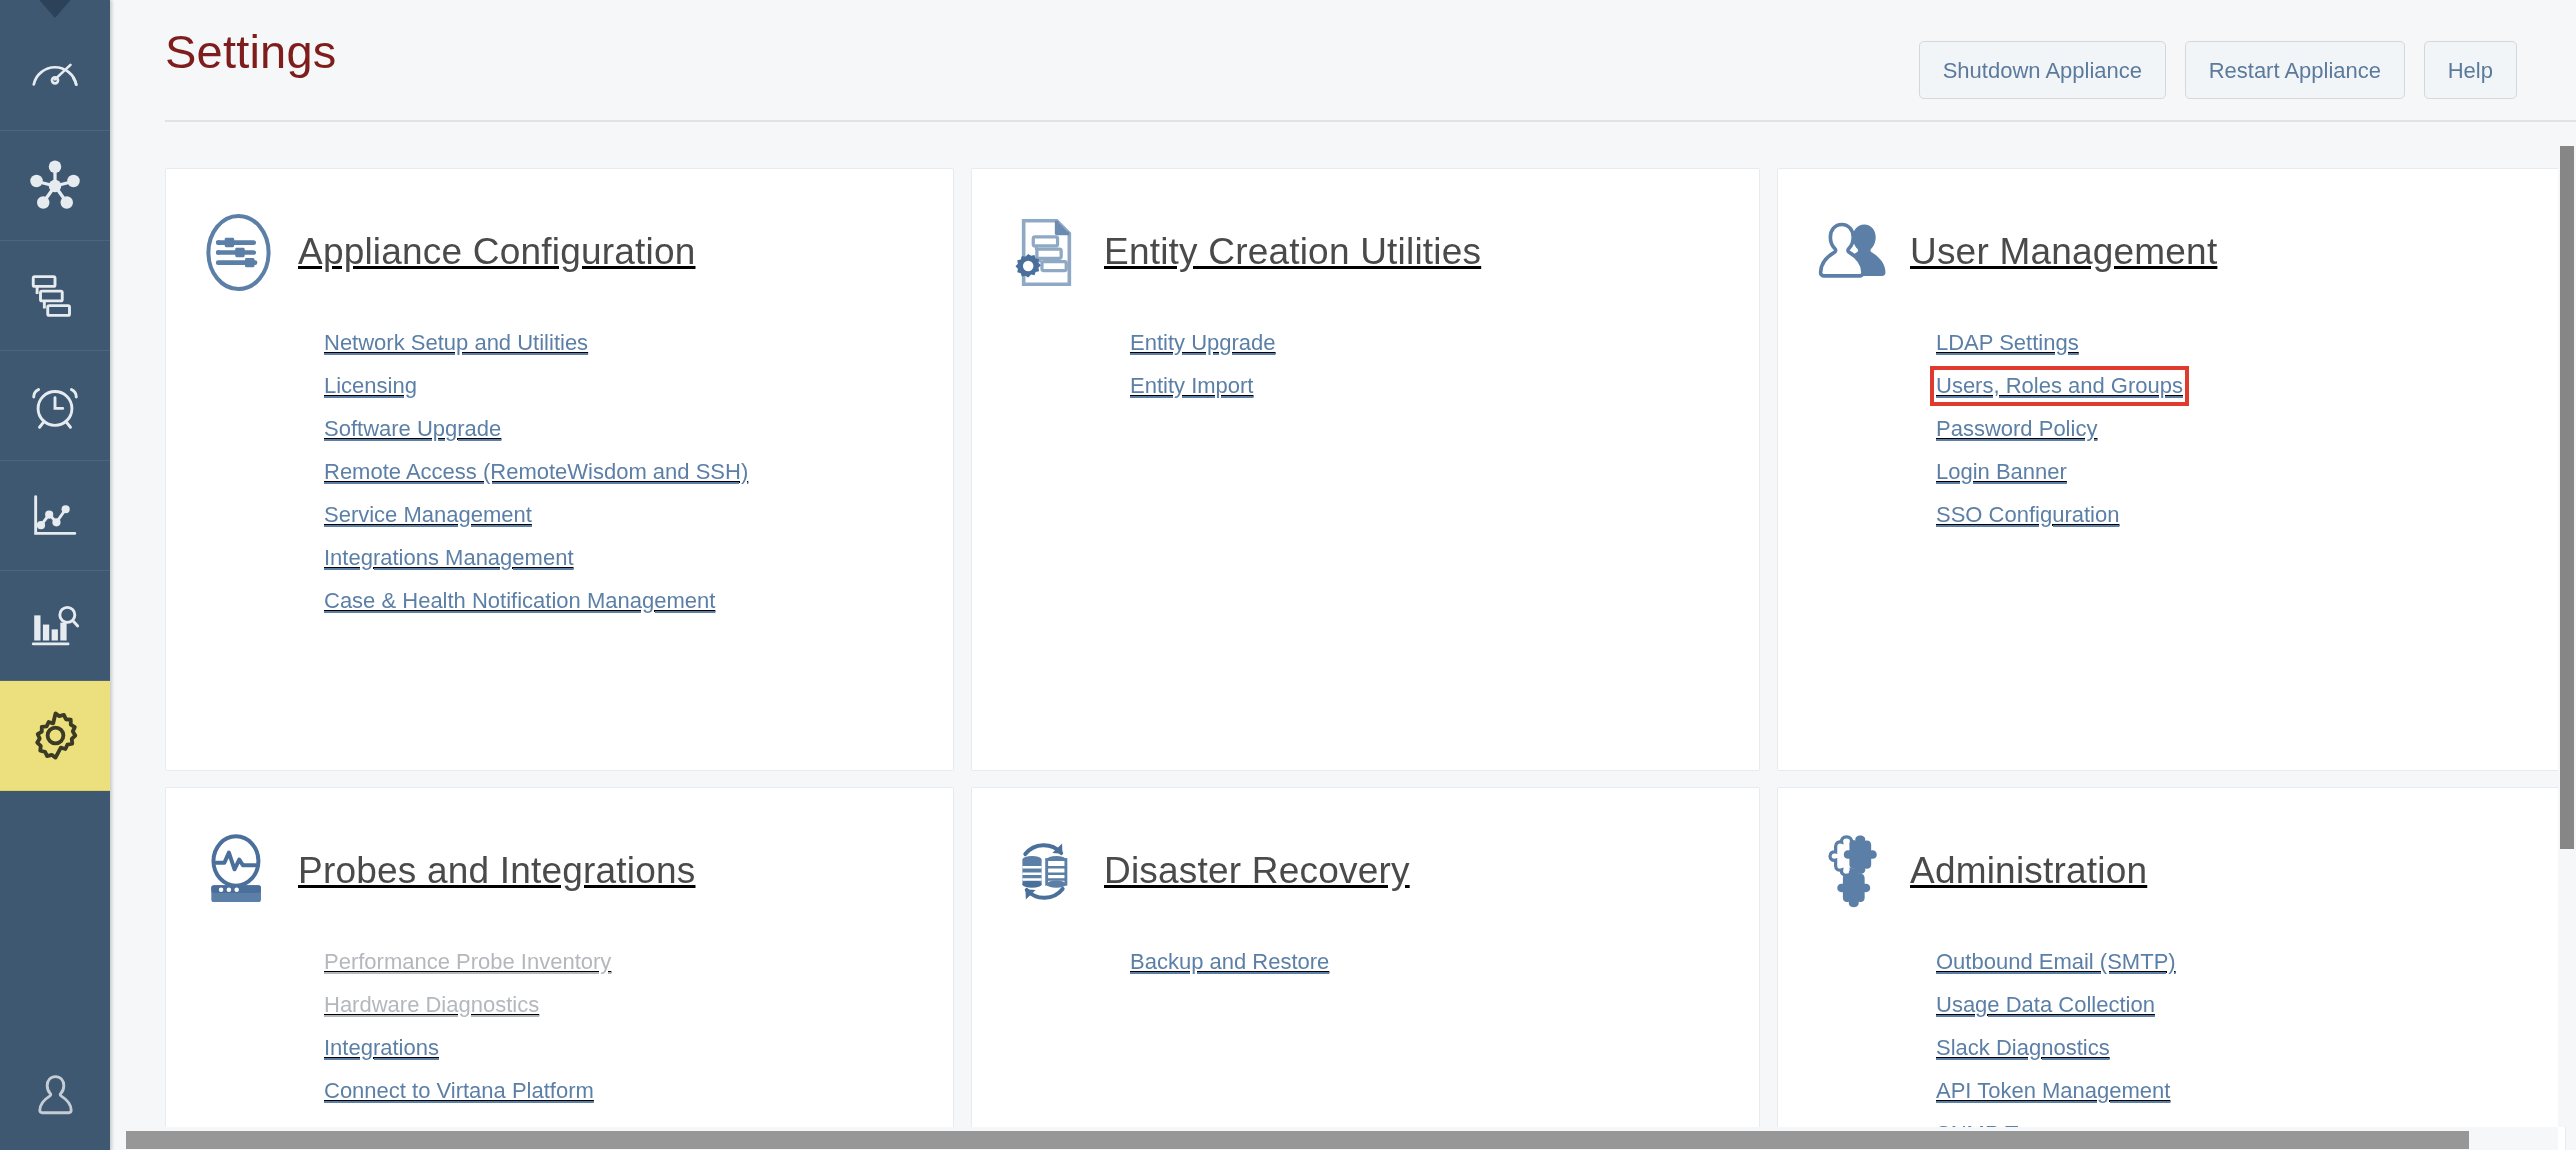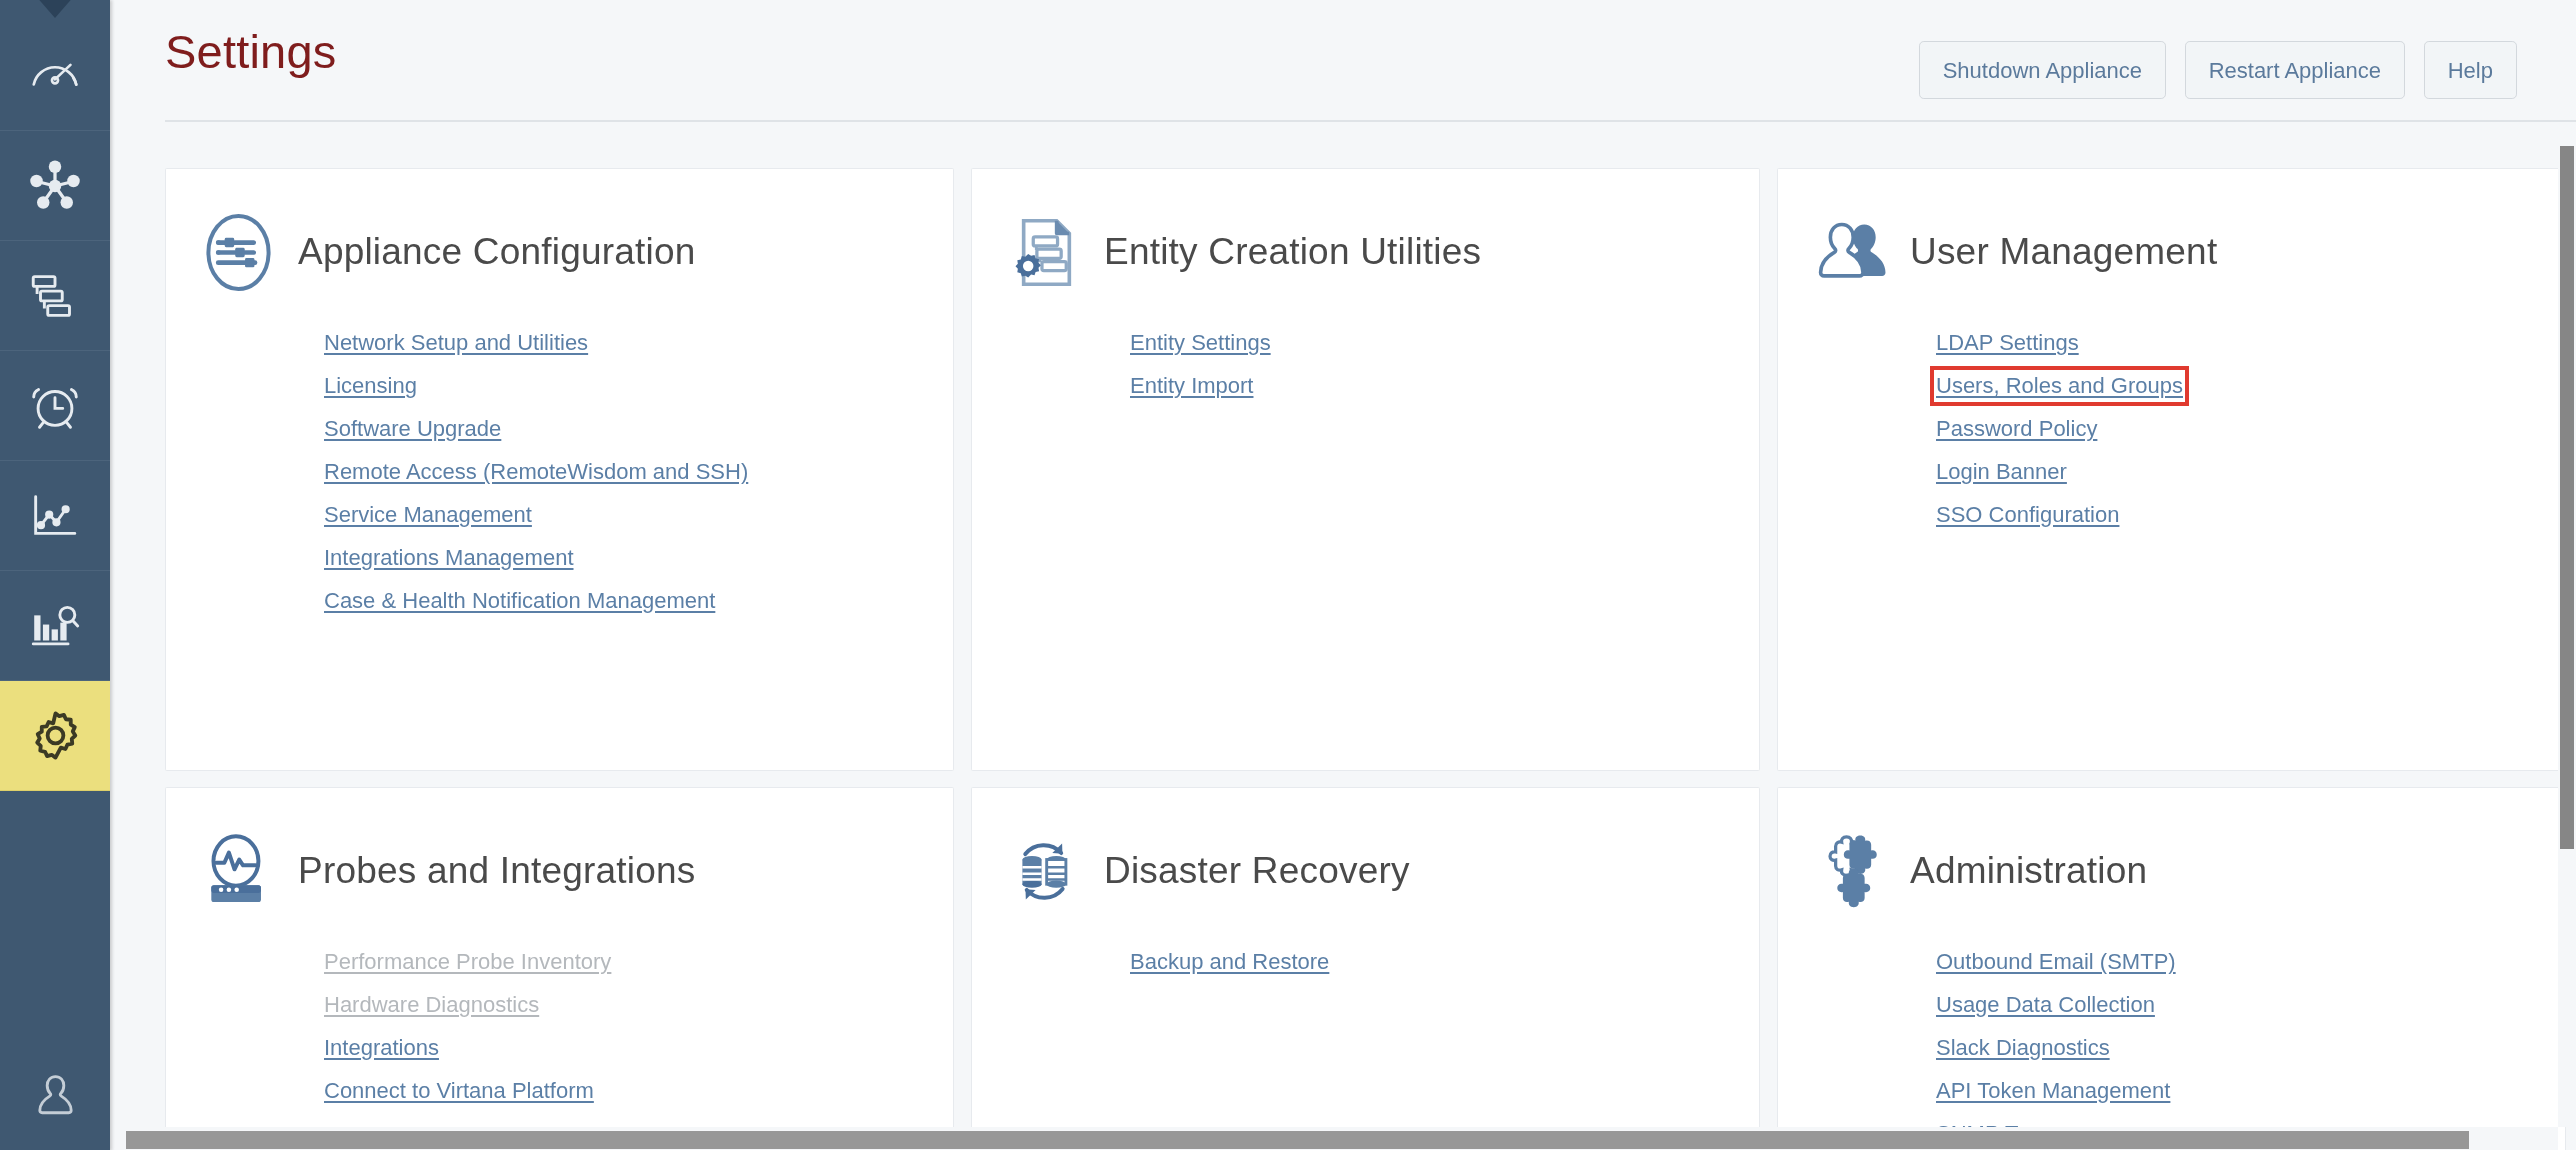--- a/index.html
+++ b/index.html
@@ -107,20 +107,21 @@
   .cards-scroll {
     position: absolute;
     left: 0; right: 0;
     top: 123px; bottom: 0;
     overflow: hidden;
   }
   .card-row {
     display: flex;
     gap: 17px;
     padding: 0 0 0 55px;
+    text-decoration: underline;
   }
   .card-row.row1 { margin-top: 45px; }
   .card-row.row2 { margin-top: 16px; }
   .card {
     background: #ffffff;
     border: 0.8px solid #e7eaee;
     border-radius: 1.6px;
     width: 789px;
     min-width: 789px;
     height: 603px;
@@ -370,21 +371,21 @@
       <path d="M19.5 20.4v2.2M21.5 27.2v2.2" stroke="#8fa9c4" stroke-width="1.6"></path>
       <g transform="translate(7.4,24.8)">
         <path d="M7.6 0l1.6 1.0 1.9-.4.6 1.8 1.9.5-.3 1.9 1.3 1.4-1.3 1.4.3 1.9-1.9.5-.6 1.8-1.9-.4L7.6 13 6 12l-1.9.4-.6-1.8-1.9-.5.3-1.9L.6 6.8 1.9 5.4 1.6 3.5l1.9-.5.6-1.8L6 1.6z" fill="#4a6f9b"></path>
         <circle cx="7.6" cy="6.6" r="2.9" fill="#fff"></circle>
                   </g>
                 </svg>
               </div>
               <div class="card-title">Entity Creation Utilities</div>
             </div>
             <div class="card-links">
-              <a class="card-link">Entity Settings</a>
+              <a class="card-link">Entity Upgrade</a>
               <a class="card-link">Entity Import</a>
             </div>
           </div>
           <div class="card">
             <div class="card-head">
               <div class="card-icon">
                 <svg width="90" height="90" viewBox="0 0 48 48" fill="none">
       <path d="M31.6 8.8c-3.8 0-6.3 3.1-6.3 7 0 2.8 1.2 5.1 2.5 6.4.6.6.5 1.6-.3 2-3.6 2.1-7.6 5.8-7.6 11.1 0 1.1.8 1.9 1.9 1.9h19.6c1.1 0 1.9-.8 1.9-1.9 0-5.3-4-9-7.6-11.1-.8-.4-.9-1.4-.3-2 1.3-1.3 2.5-3.6 2.5-6.4 0-3.9-2.5-7-6.3-7z" fill="#5b7fa6"></path>
       <path d="M19.2 8.8c-3.8 0-6.3 3.1-6.3 7 0 2.8 1.2 5.1 2.5 6.4.6.6.5 1.6-.3 2-3.6 2.1-7.6 5.8-7.6 11.1 0 1.1.8 1.9 1.9 1.9h19.6c1.1 0 1.9-.8 1.9-1.9 0-5.3-4-9-7.6-11.1-.8-.4-.9-1.4-.3-2 1.3-1.3 2.5-3.6 2.5-6.4 0-3.9-2.5-7-6.3-7z" fill="#fff" stroke="#5b7fa6" stroke-width="2"></path>
                 </svg>

